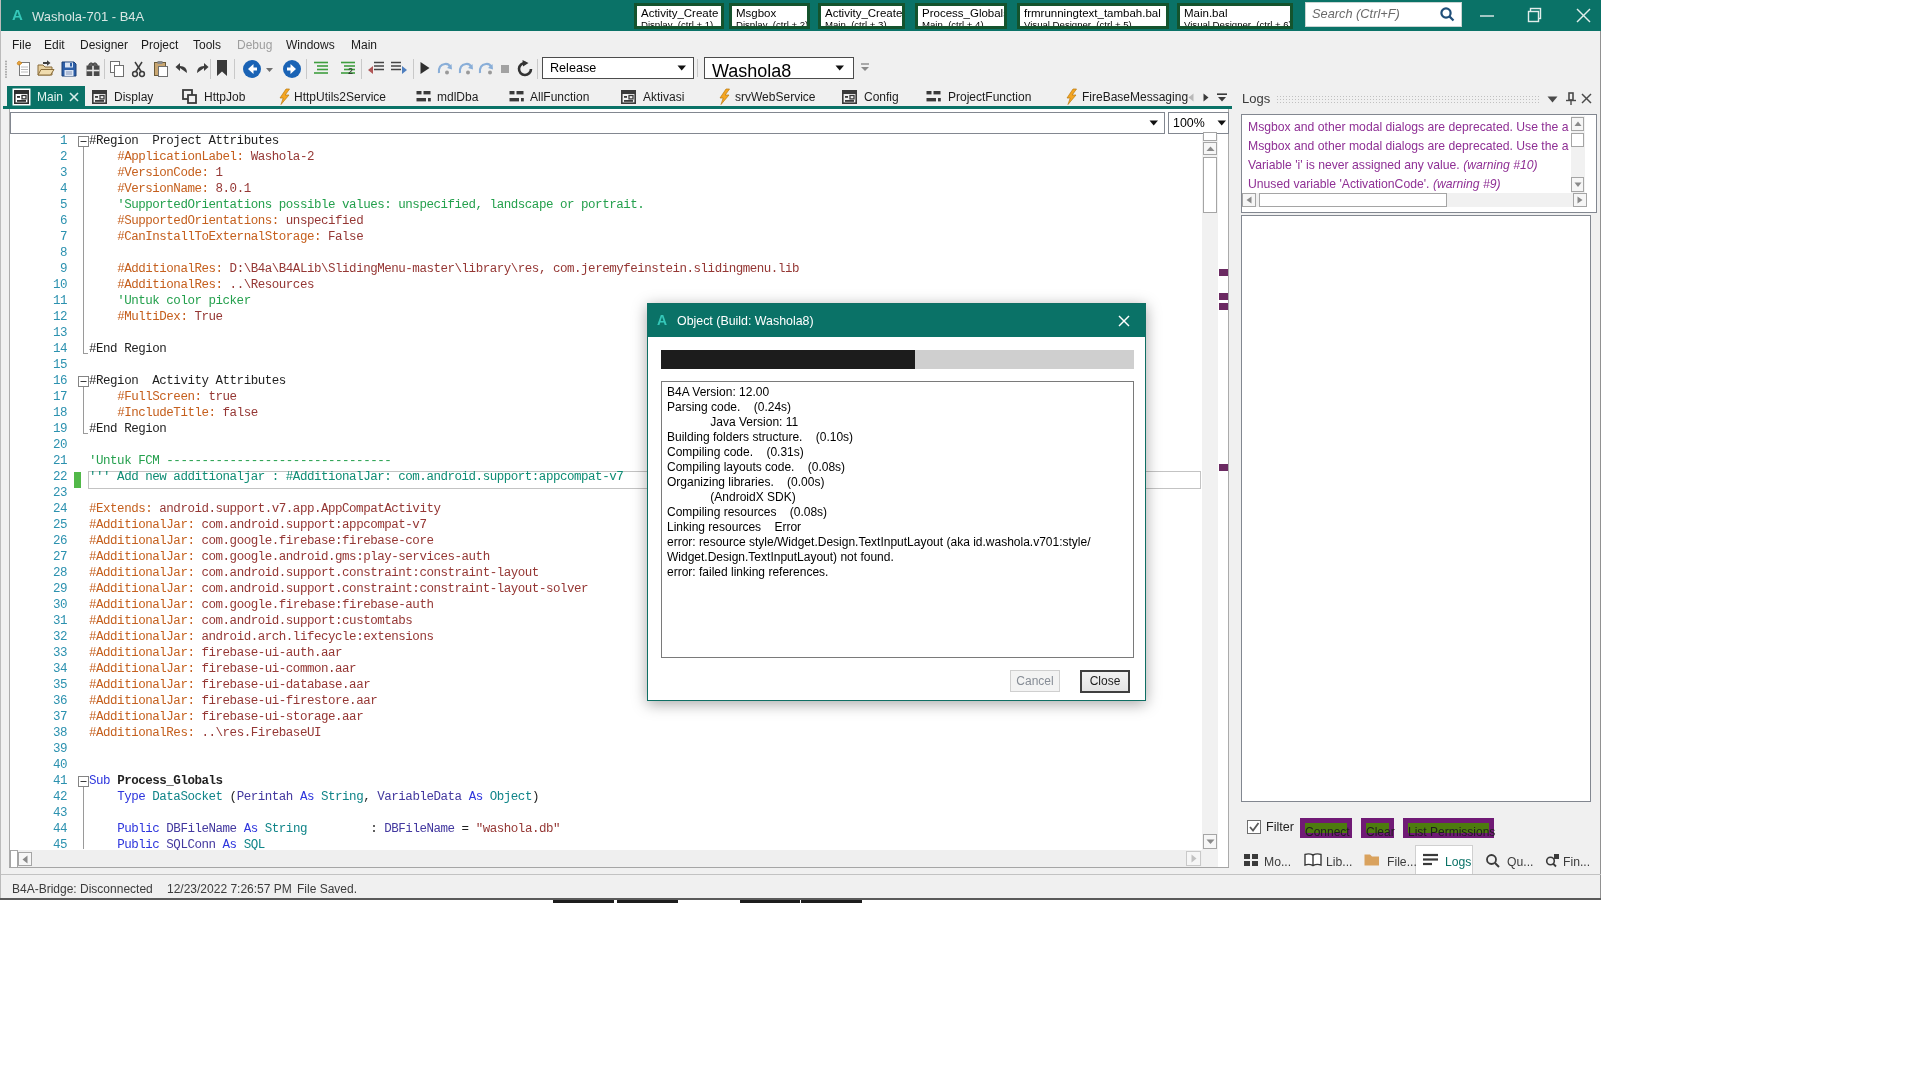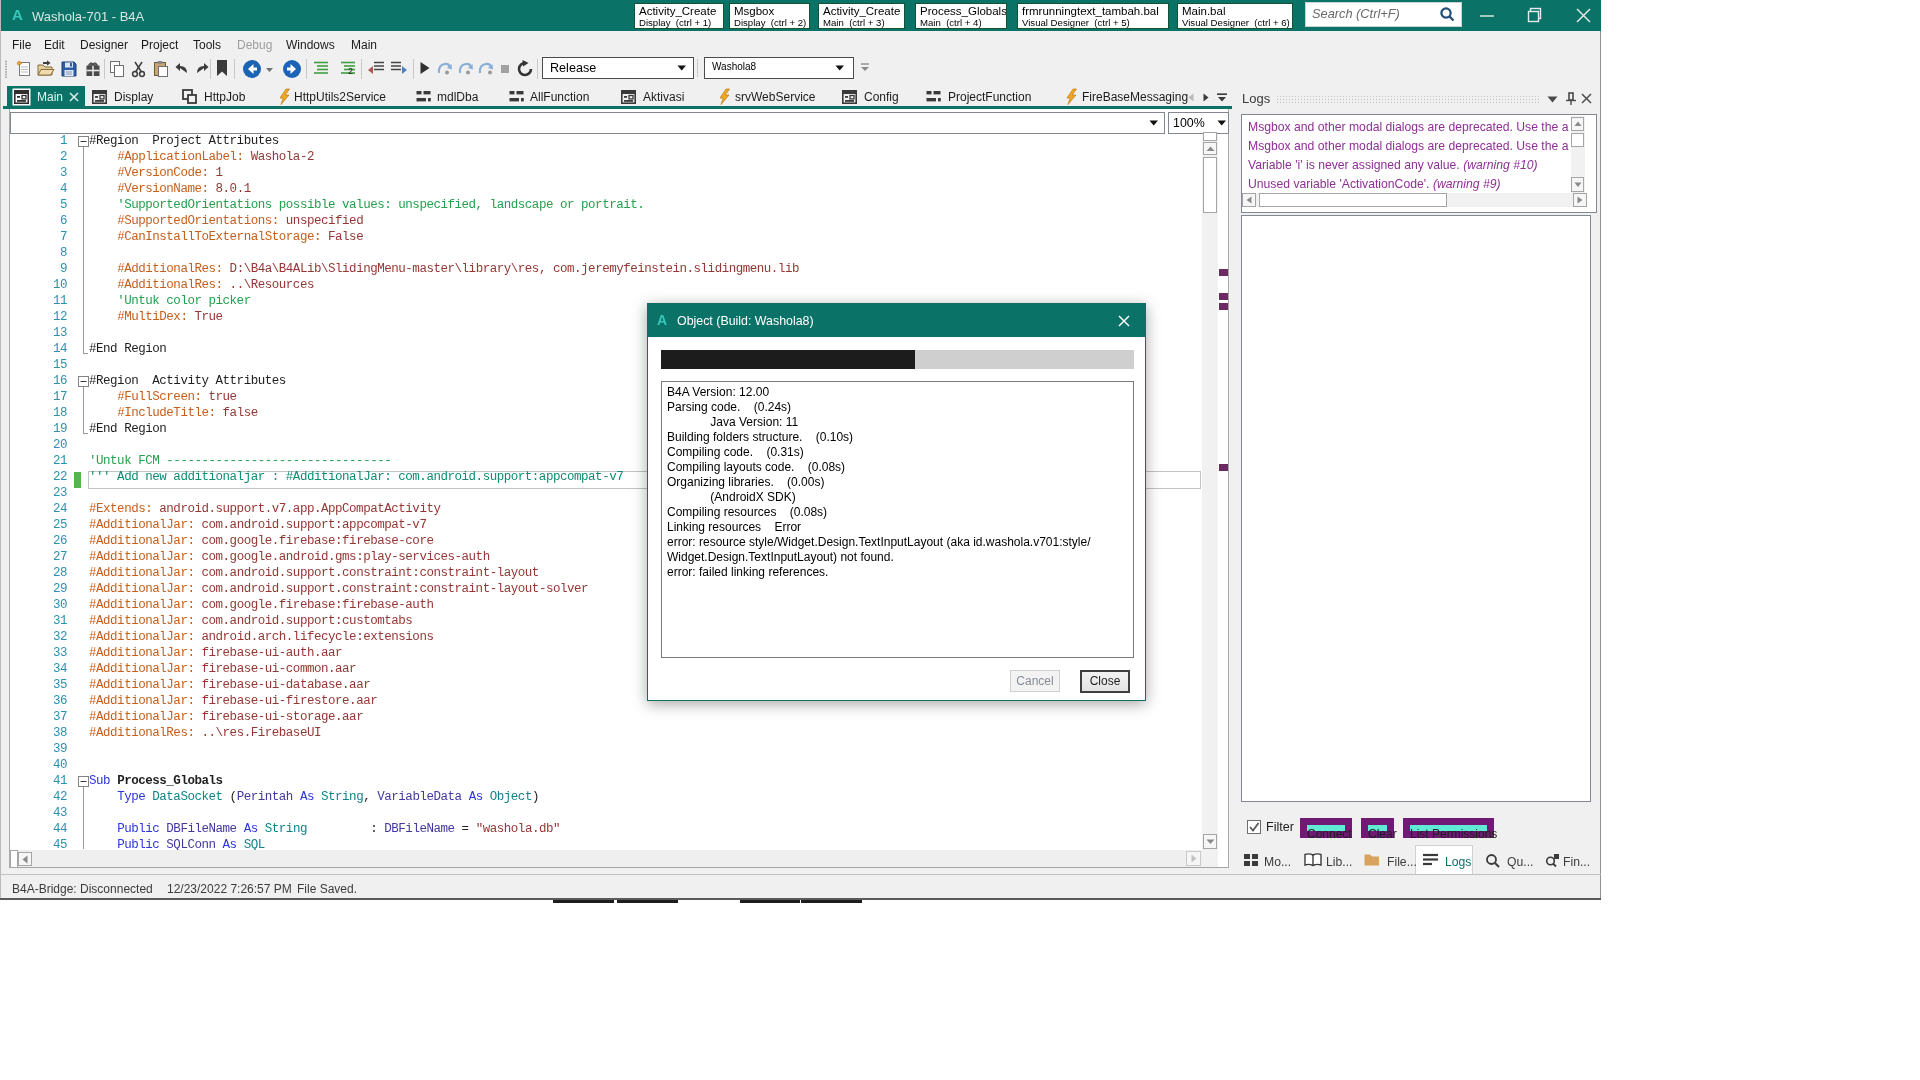--- a/index.html
+++ b/index.html
@@ -1,26 +1,26 @@
 <!DOCTYPE html>
 <html><head><meta charset="utf-8"><style>
 *{margin:0;padding:0;box-sizing:border-box}
 html,body{width:1920px;height:1080px;background:#fff;font-family:"Liberation Sans",sans-serif;overflow:hidden}
 .a{position:absolute}
 .win{position:absolute;left:0;top:0;width:1601px;height:900px;background:#f0f0f0;border-left:1px solid #bbb;border-right:1px solid #919191}
 .tb{position:absolute;left:0;top:0;width:1600px;height:31px;background:#0a7267}
-.qt{position:absolute;top:3px;background:#fff;border:1px solid #14532d;color:#000;padding:1px 0 16px 4px;height:26px;overflow:hidden}
+.qt{position:absolute;top:3px;background:#fff;border:3px solid #14532d;color:#000;padding:1px 0 16px 4px;height:26px;overflow:hidden}
 .qt .l1{font-size:11.5px;line-height:12px;white-space:nowrap}
 .qt .l2{font-size:9.6px;line-height:11px;white-space:nowrap}
 .menu{position:absolute;font-size:12px;color:#1b1b1b;top:38px}
 pre{font-family:"Liberation Mono",monospace;font-size:12.5px;line-height:16px;letter-spacing:-0.472px}
 .num{color:#2b91af}
 .o{color:#c55f1d}.v{color:#953734}.c{color:#24a04d}.t{color:#0e8c74}
 .k{color:#2d35dd}.y{color:#0f8488}.i{color:#43389f}.s{color:#953734}
-.btn{position:absolute;background:#5eead4;border:7px solid #701a75;font-size:12px;color:#1e1e1e;text-align:center;white-space:nowrap}
+.btn{position:absolute;background:#4d7c0f;border:5px solid #701a75;font-size:12px;color:#1e1e1e;text-align:center;white-space:nowrap}
 .logtxt{position:absolute;color:#8f3095;font-size:12.2px;white-space:nowrap}
 .seg{position:absolute;background:#1d1d1d;height:3px;top:900px}
 svg{position:absolute;overflow:visible}
 .tlab{position:absolute;font-size:12px;color:#1c1c1c;white-space:nowrap;top:90px}
 .dtxt{position:absolute;font-size:12px;color:#000;white-space:nowrap}
 </style></head><body>
 <div class="win">
 <div class="tb"></div>
 <div class="a" style="left:11px;top:6px;font-size:15px;font-weight:bold;color:#35c8b9">A</div>
 <div class="a" style="left:31px;top:9px;font-size:13px;color:#d8e6e3">Washola-701 - B4A</div>
@@ -198,21 +198,21 @@
 <path d="M15 10 A 6 6 0 1 1 9.5 4" fill="none" stroke="#333" stroke-width="2.6"></path>
 <path d="M6.5 1 L12.5 4 L7 7.5 Z" fill="#333"></path>
     </svg>
 <div class="a" style="left:536px;top:59px;width:1px;height:20px;background:#c9c9c9"></div>
 <div class="a" style="left:541px;top:57px;width:152px;height:22px;background:#fff;border:1px solid #4c4c4c"></div>
 <div class="a" style="left:549px;top:61px;font-size:12.6px">Release</div>
 <svg style="left:676px;top:65px" width="10" height="6">
       <path d="M0.5 0.5 L9 0.5 L4.7 5.5 Z" fill="#111"></path>
     </svg>
 <div class="a" style="left:703px;top:57px;width:150px;height:22px;background:#fff;border:1px solid #4c4c4c"></div>
-<div class="a" style="left:711px;top:61px;font-size:10px">Washola8</div>
+<div class="a" style="left:711px;top:61px;font-size:18px">Washola8</div>
 <svg style="left:834px;top:65px" width="10" height="6">
       <path d="M0.5 0.5 L9 0.5 L4.7 5.5 Z" fill="#111"></path>
     </svg>
 <svg style="left:858px;top:63px" width="12" height="10">
       <line x1="2" y1="1" x2="10" y2="1" stroke="#8a8a8a" stroke-width="1.4"></line>
       <path d="M2 4 L10 4 L6 8 Z" fill="#8a8a8a"></path>
     </svg>
 <div class="a" style="left:696px;top:59px;width:1px;height:18px;background:#c9c9c9"></div>
 <div class="a" style="left:2px;top:106px;width:1229px;height:3px;background:#0a7267"></div>
 <div class="a" style="left:6px;top:86px;width:78px;height:21px;background:#0a7267"></div>

